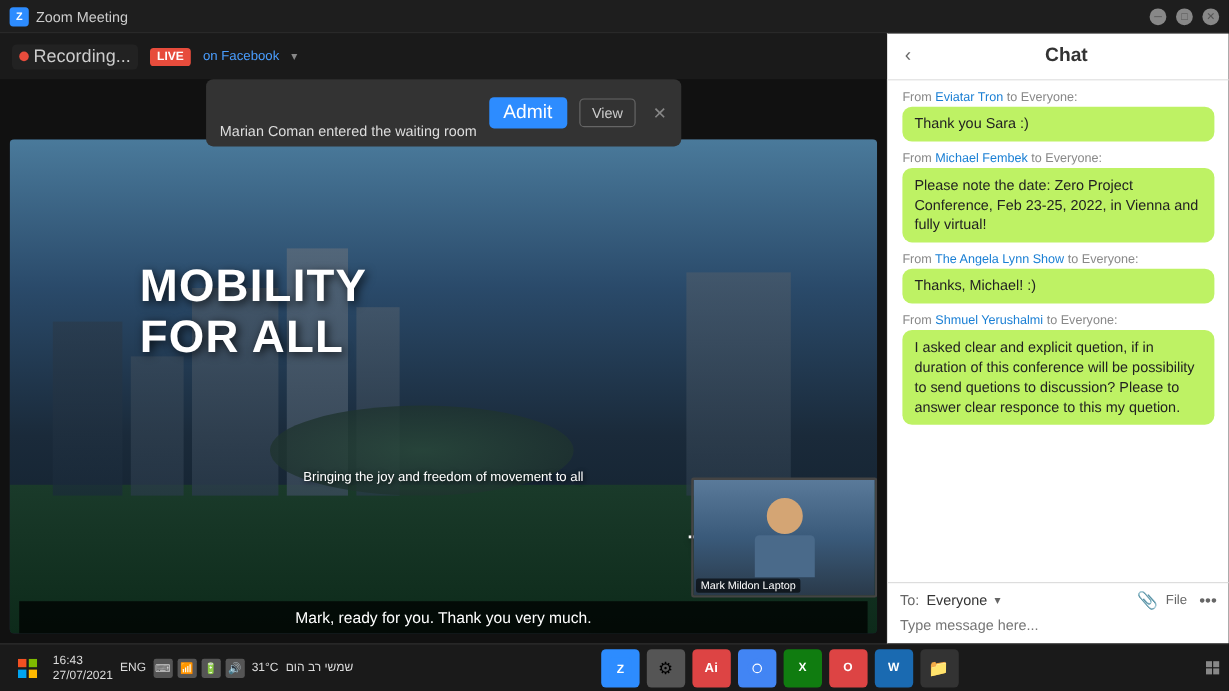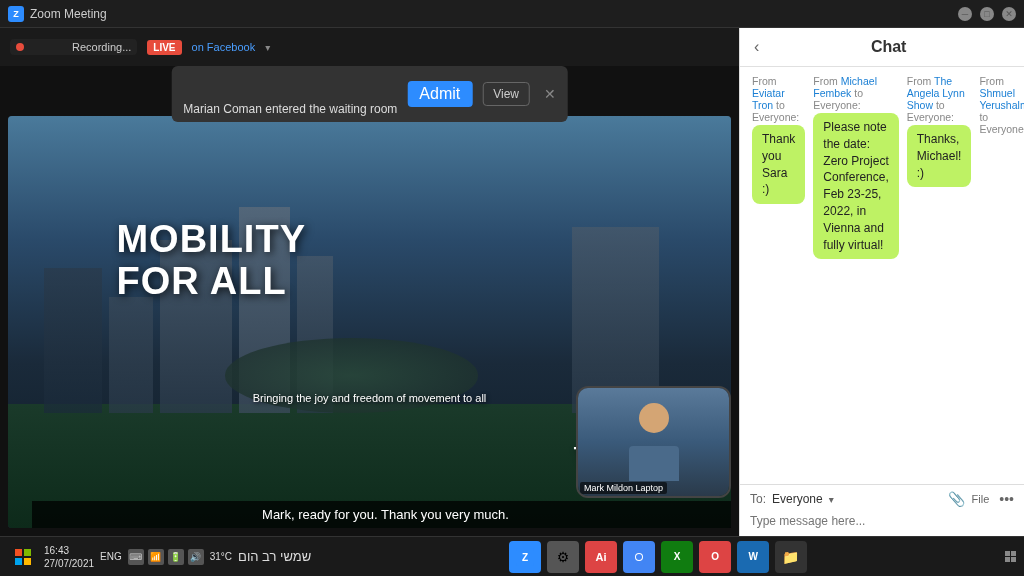--- a/index.html
+++ b/index.html
@@ -79,21 +79,21 @@
       gap: 10px;
     }
     #recording-badge {
       display: flex; align-items: center; gap: 4px;
       background: #222; border-radius: 4px; padding: 2px 6px;
     }
     #rec-dot {
       width: 8px; height: 8px; background: #e74c3c; border-radius: 50%;
     }
     #recording-text {
-      color: #ccc; font-size: 11px; margin-left: 44px;
+      color: #ccc; font-size: 15px;
     }
     #live-badge {
       background: #e74c3c; color: white; font-size: 10px; font-weight: bold;
       padding: 2px 6px; border-radius: 3px;
     }
     #on-facebook {
       color: #4a9eff; font-size: 11px; cursor: pointer;
     }
 
     
@@ -184,36 +184,36 @@
 
     
     #subtitle-bar {
       background: rgba(0,0,0,0.75);
       color: white;
       text-align: center;
       padding: 6px;
       font-size: 13px;
       position: absolute;
       bottom: 0;
-      left: 24px;
+      left: 8px;
       right: 0;
       width: calc(100% - 16px);
     }
 
     
     #thumbnail-video {
       position: absolute;
       bottom: 30px;
       right: 0px;
       width: 155px;
-      height: 112px;
+      height: 100px;
       background: #2a3a4a;
       border: 2px solid #444;
       overflow: hidden;
-      border-radius: 12px;
+      border-radius: 2px;
     }
     #thumbnail-person {
       width: 100%;
       height: 100%;
       background: linear-gradient(180deg, #5a7a9a 0%, #3a5a7a 50%, #2a3a4a 100%);
       display: flex;
       align-items: center;
       justify-content: center;
     }
     
@@ -271,20 +271,21 @@
       flex: 1;
       text-align: center;
     }
 
     
     #chat-messages {
       flex: 1;
       overflow-y: auto;
       padding: 8px 12px;
       display: flex;
+      flex-direction: column;
       gap: 8px;
     }
     .chat-message {
       font-size: 11.5px;
       color: #333;
     }
     .chat-from {
       color: #888;
       font-size: 10.5px;
       margin-bottom: 2px;
@@ -399,21 +400,21 @@
     }
     #taskbar-right {
       display: flex;
       align-items: center;
       gap: 4px;
     }
     #taskbar-weather {
       color: #ddd; font-size: 10px;
     }
     #taskbar-hebrew {
-      color: #ddd; font-size: 13px;
+      color: #ddd; font-size: 10px;
     }
     #start-btn {
       width: 30px; height: 30px;
       background: transparent;
       display: flex; align-items: center; justify-content: center;
       cursor: pointer;
     }
 
     
     .ground {
@@ -524,20 +525,21 @@
           From <a>The Angela Lynn Show</a> to <span>Everyone</span>:
         </div>
         <div class="chat-bubble">Thanks, Michael! :)</div>
       </div>
 
 
       <div class="chat-message">
         <div class="chat-from">
           From <a>Shmuel Yerushalmi</a> to <span>Everyone</span>:
         </div>
+        <div class="chat-bubble">I asked clear and explicit quetion, if in duration of this conference will be possibility to send quetions to discussion? Please to answer clear responce to this my quetion.</div>
       </div>
 
     </div>
 
     <div id="chat-input-area">
       <div id="chat-to-row">
         <span id="chat-to-label">To:</span>
         <span id="chat-to-select">Everyone</span>
         <span style="color:#666; font-size:10px; cursor:pointer;">▾</span>
         <span id="chat-file-icon">📎</span>

